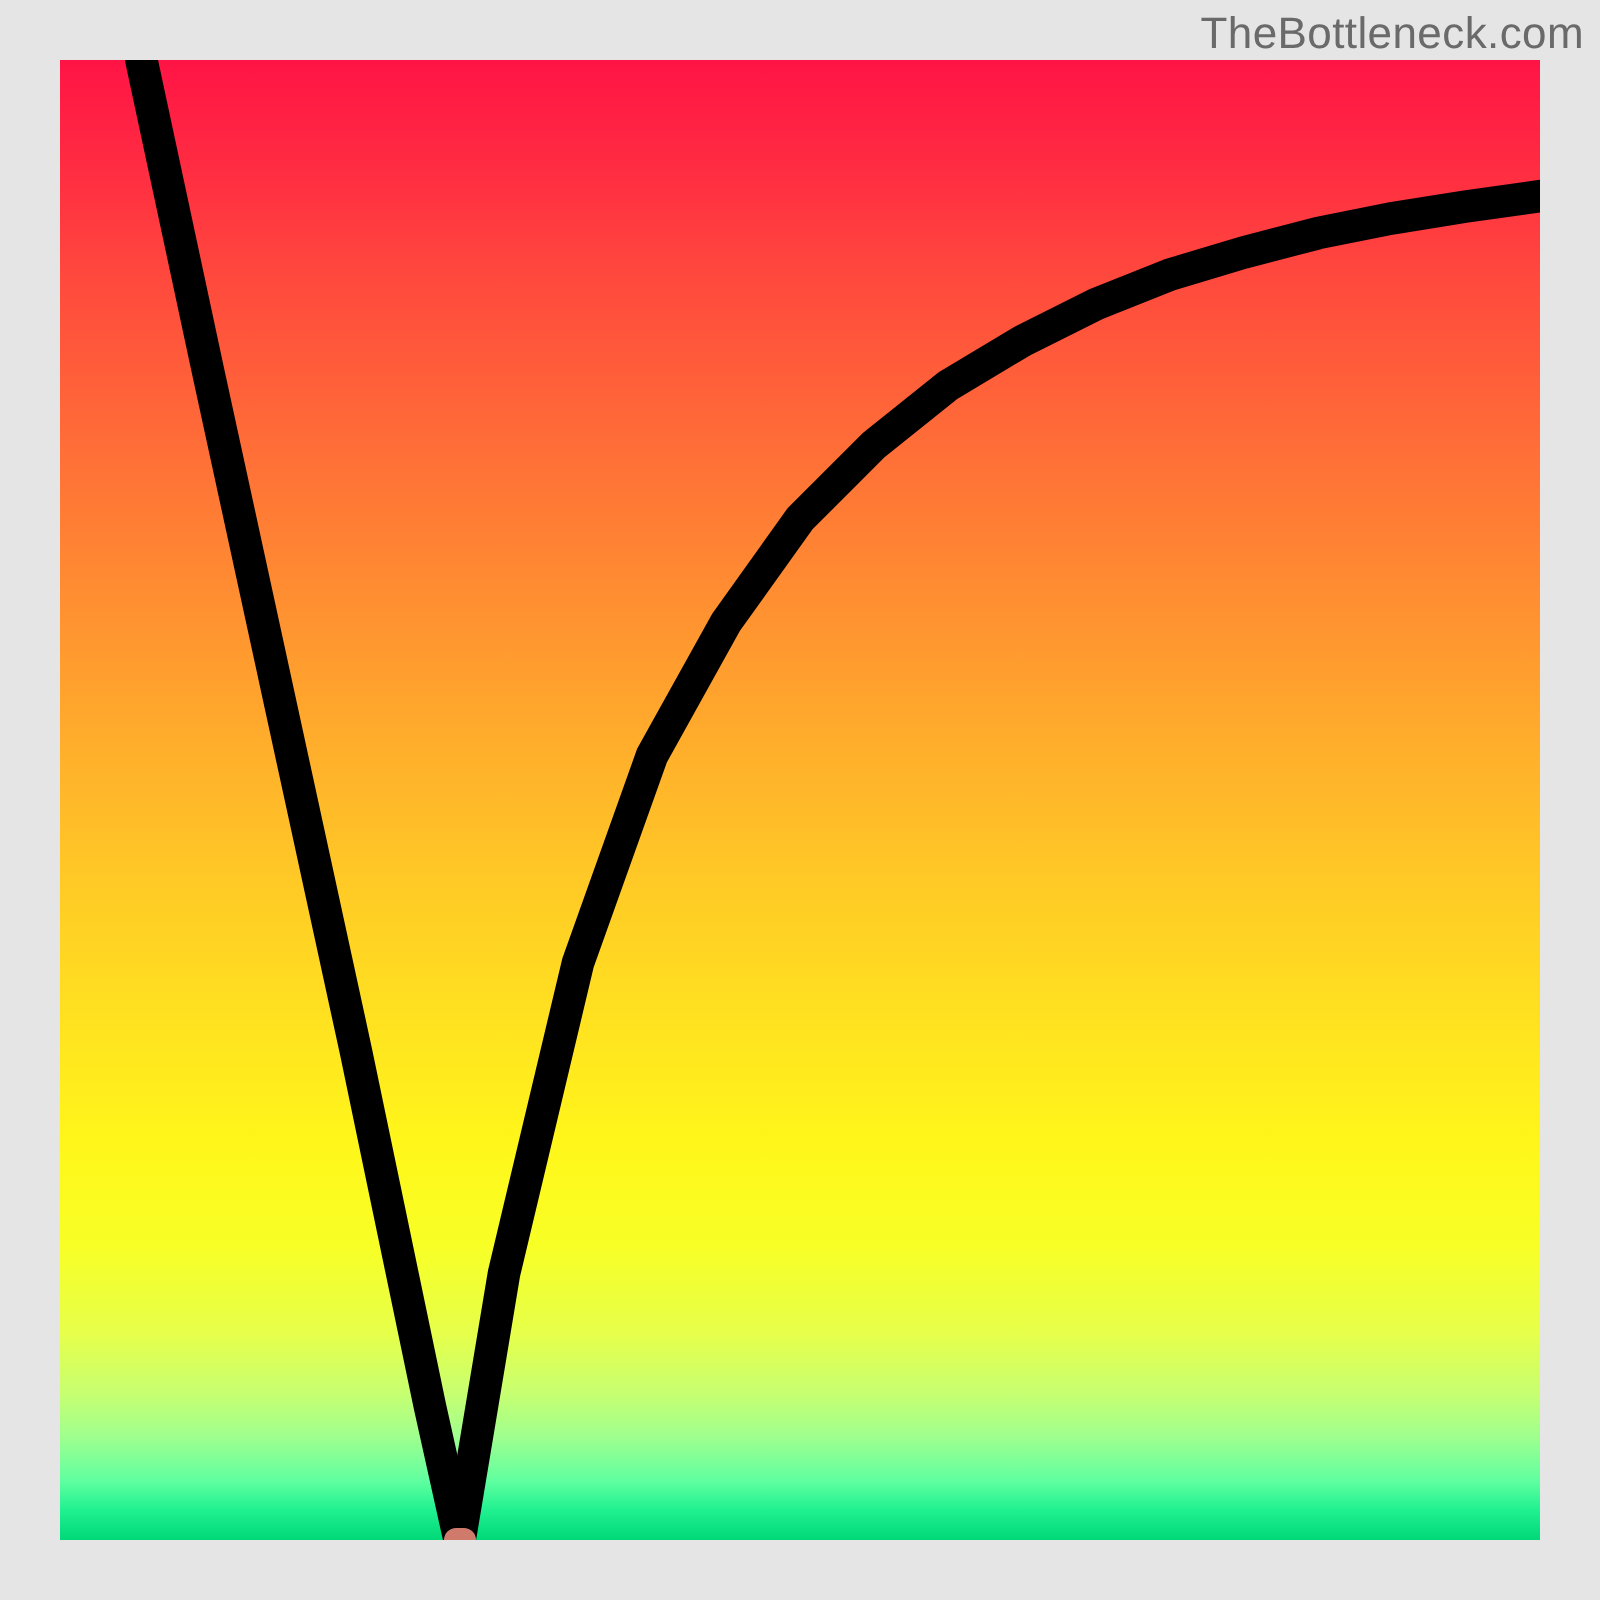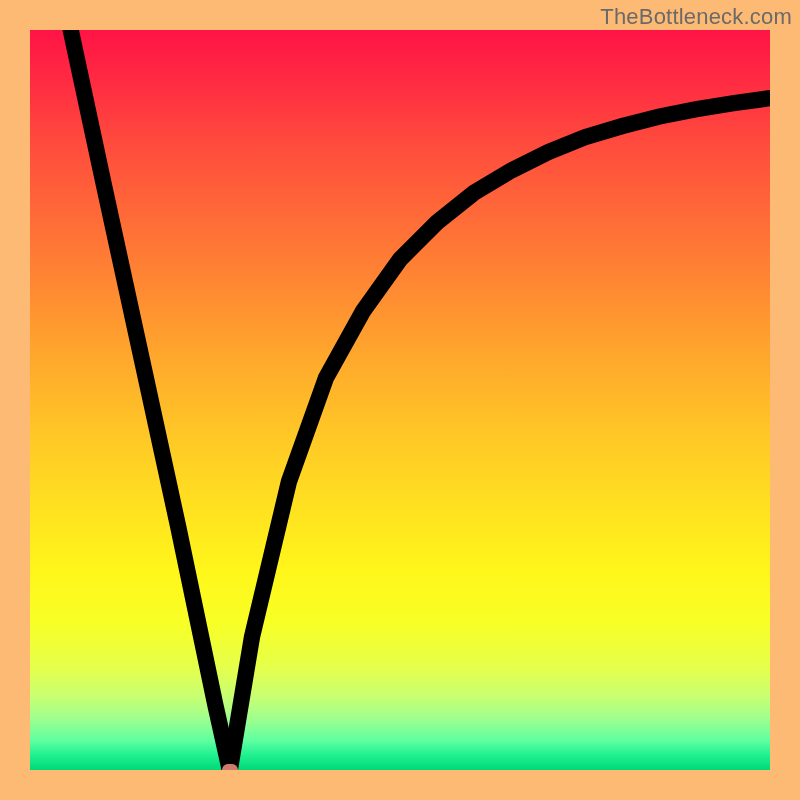--- a/index.html
+++ b/index.html
@@ -8,21 +8,21 @@
     width: 800px;
     height: 800px;
     background: #000;
     font-family: Arial, Helvetica, sans-serif;
     overflow: hidden;
   }
   .frame {
     position: relative;
     width: 800px;
     height: 800px;
-    background: #fdba74;
+    background: #e5e5e5;
   }
   .plot {
     position: absolute;
     left: 30px;
     top: 30px;
     width: 740px;
     height: 740px;
     overflow: hidden;
   }
   .gradient {

